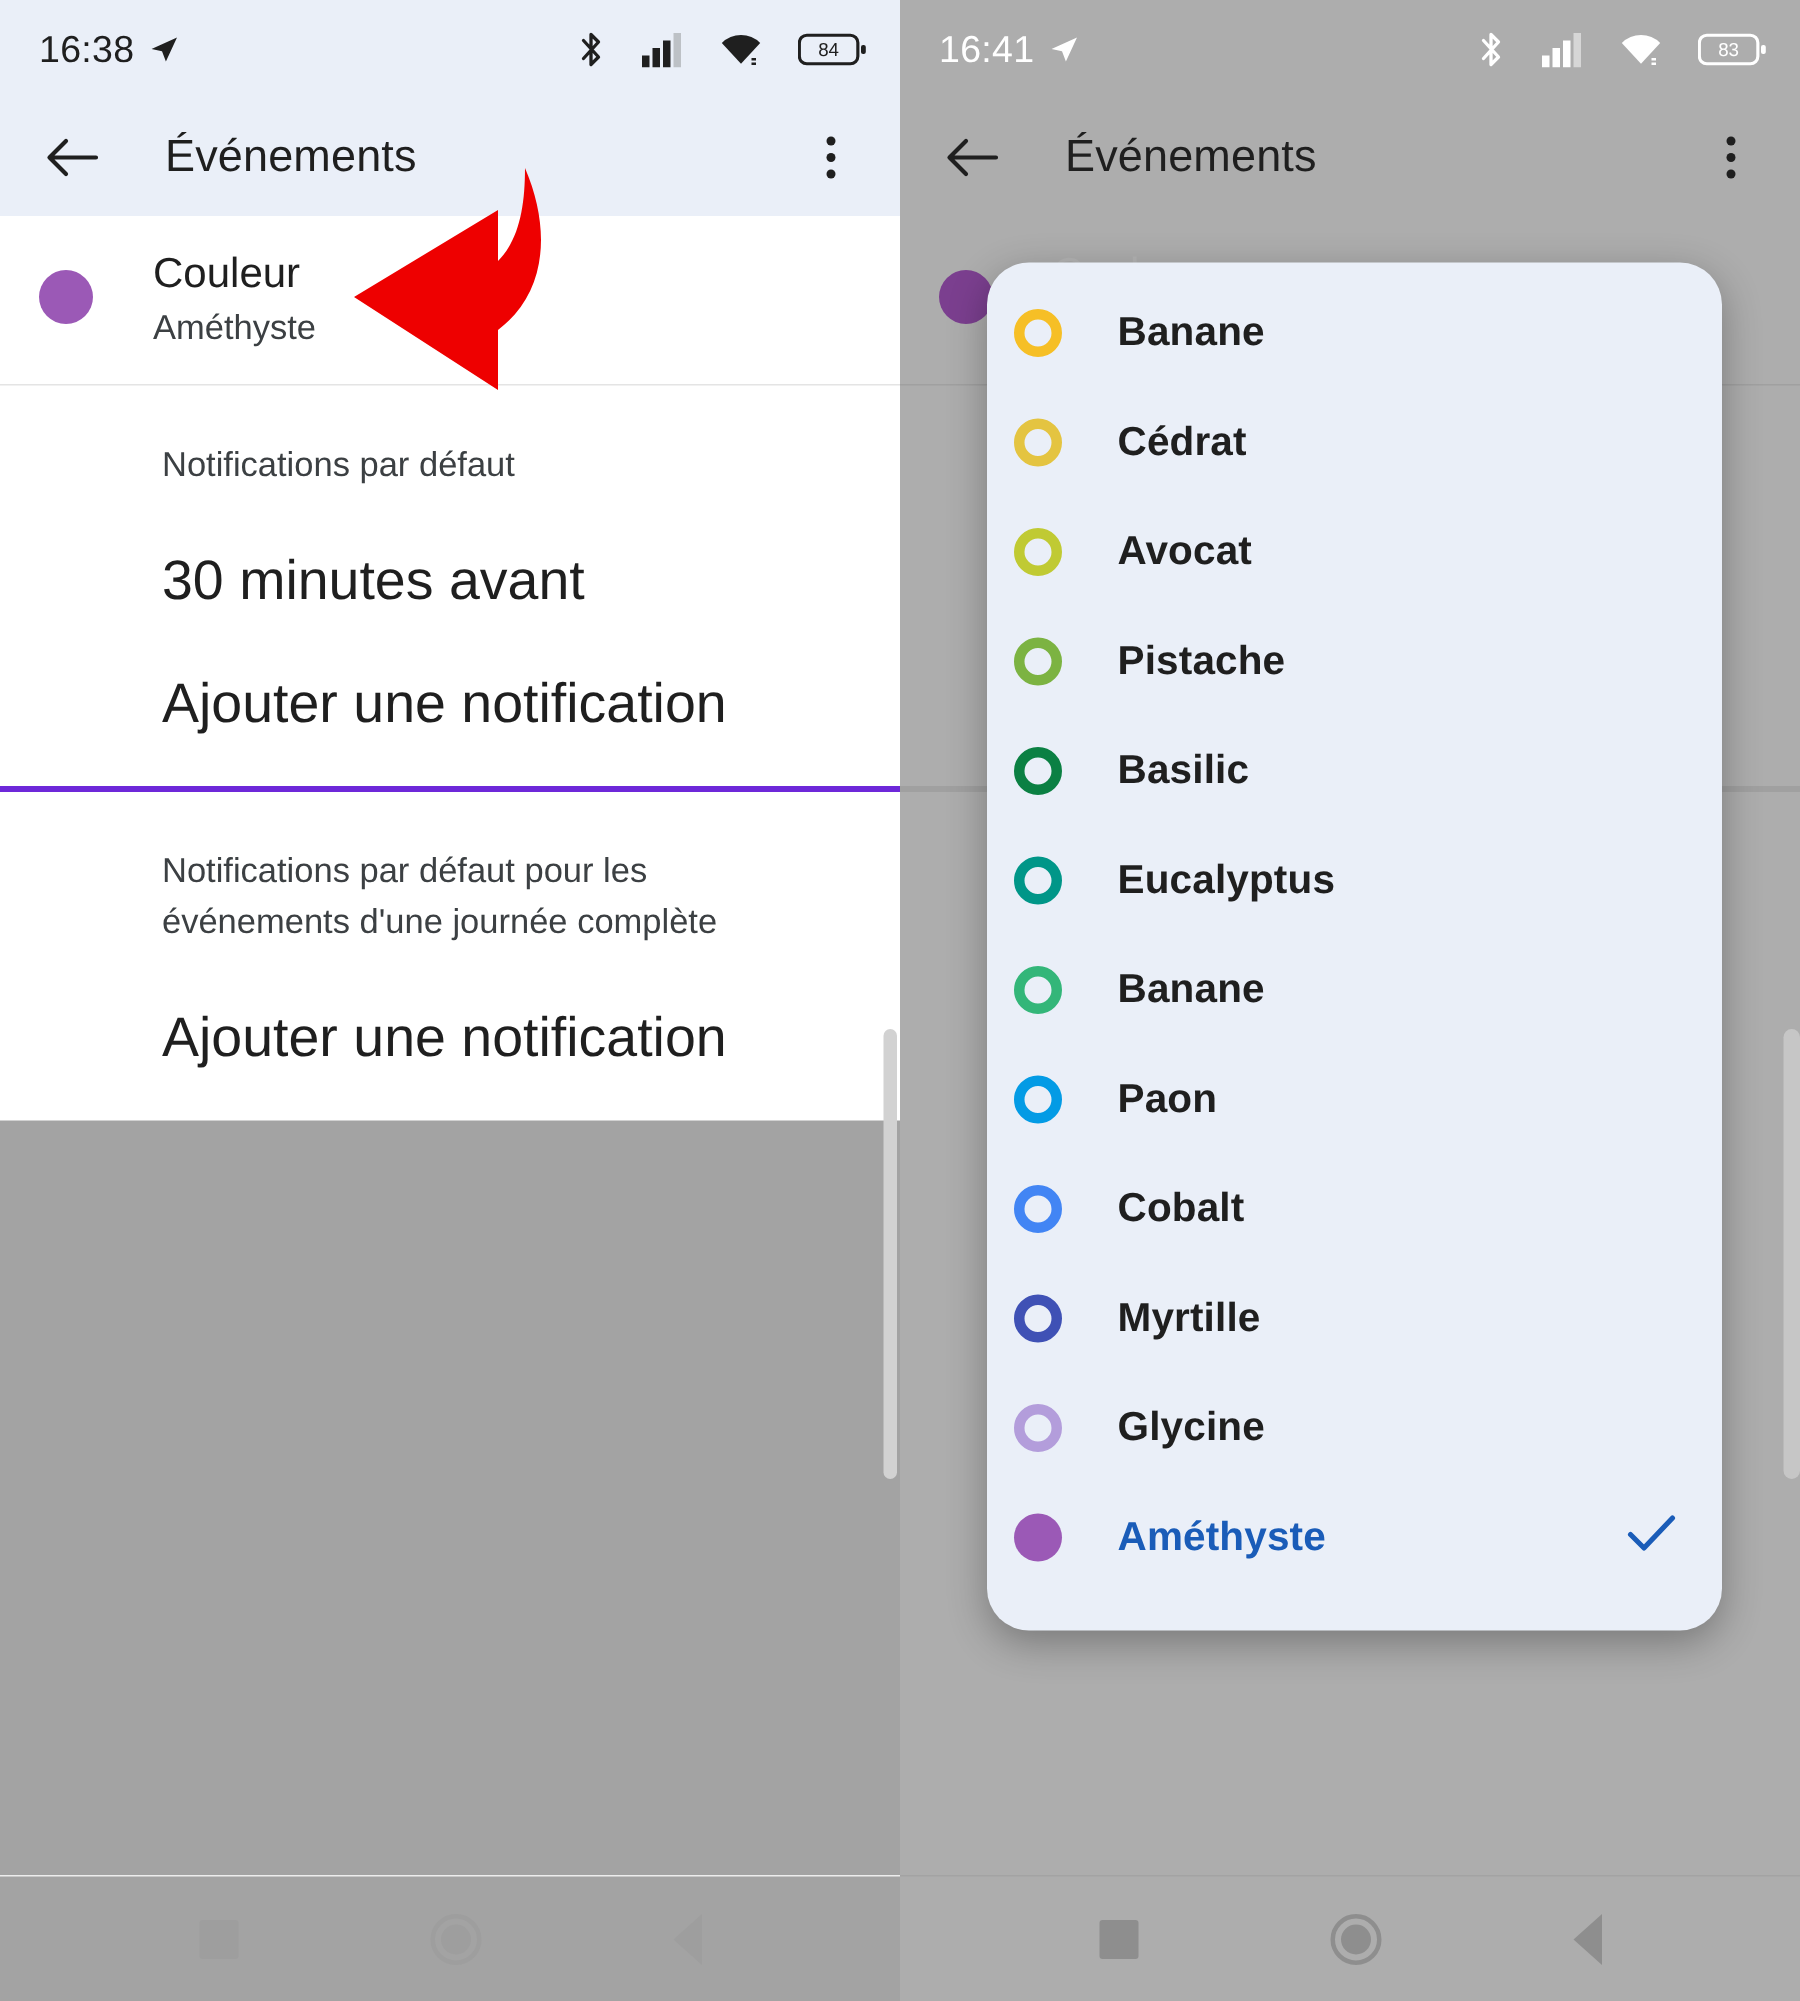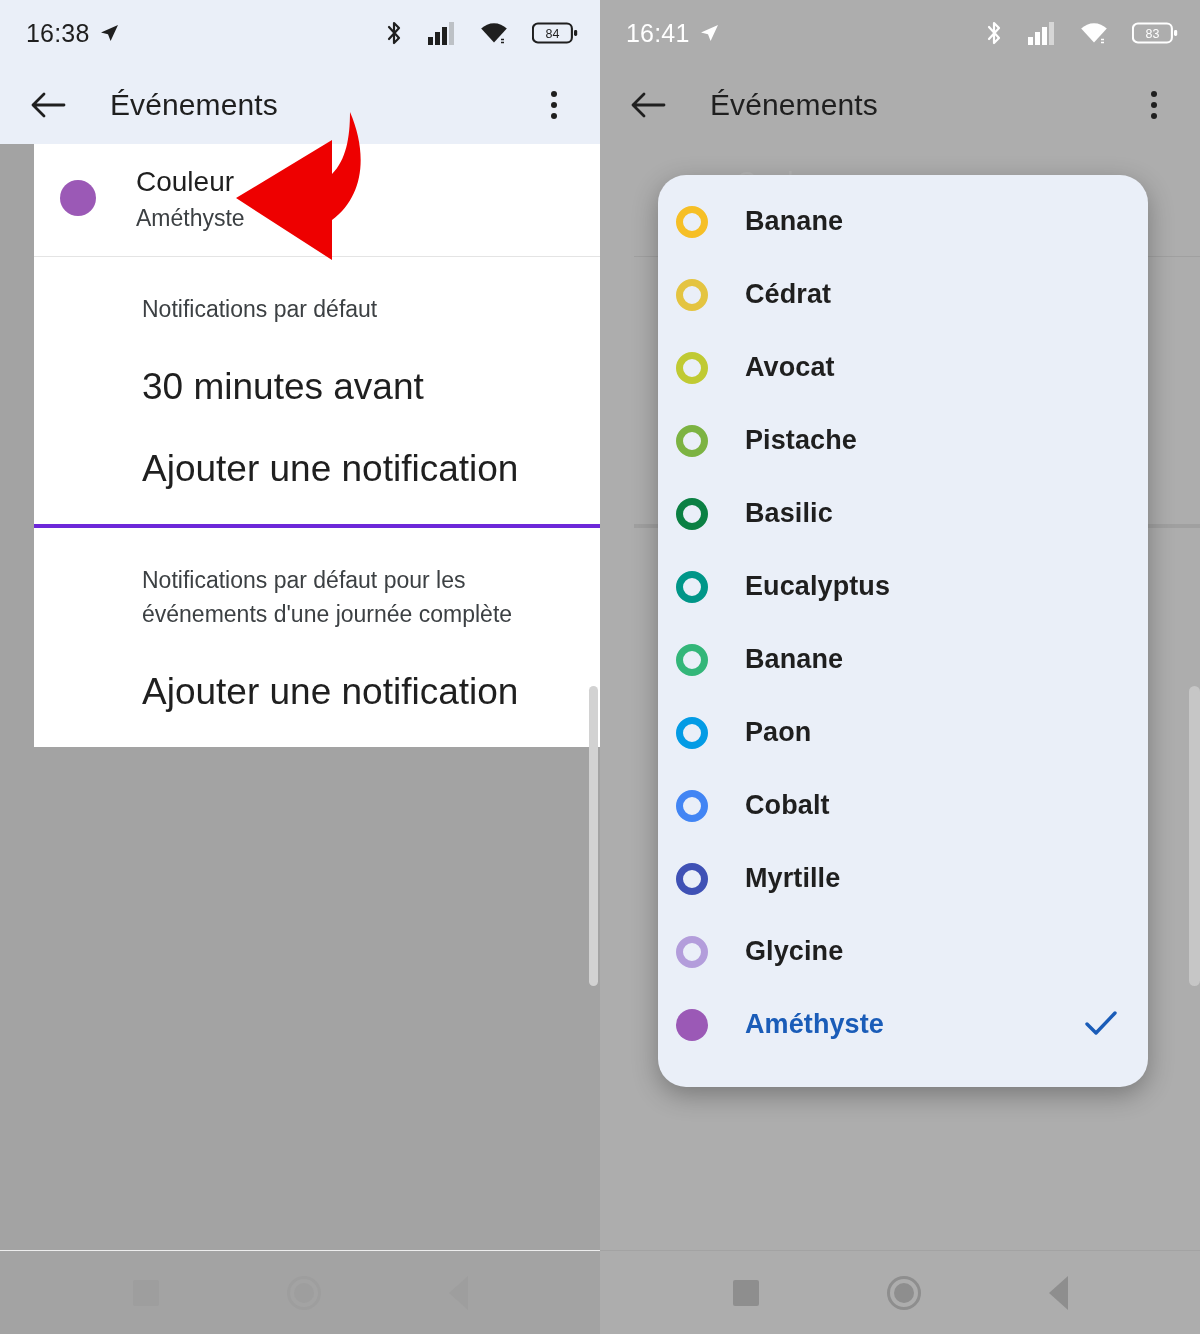--- a/index.html
+++ b/index.html
@@ -22,21 +22,21 @@
 
   
   .appbar{height:78px;display:flex;align-items:center;padding:0 24px 0 26px;box-sizing:border-box;}
   .appbar .title{font-size:30px;color:#1f1f1f;margin-left:40px;letter-spacing:.1px;}
   .backbtn{width:44px;height:44px;display:flex;align-items:center;justify-content:center;}
   .kebab{margin-left:auto;width:44px;height:44px;display:flex;flex-direction:column;align-items:center;justify-content:center;gap:5px;}
   .kebab i{width:6px;height:6px;border-radius:50%;background:#1f1f1f;display:block;}
 
   
   .left .statusbar,.left .appbar{background:#eaeff8;}
-  .content{background:#fff;margin-left:34px;}
+  .content{background:#fff;}
   .row-color{display:flex;align-items:center;padding:26px 0 30px 26px;border-bottom:1px solid #e4e4e4;box-sizing:border-box;height:113px;}
   .swatch-dot{width:36px;height:36px;border-radius:50%;flex:none;}
   .row-color .texts{margin-left:40px;}
   .row-color .t1{font-size:28px;color:#1f1f1f;line-height:1.25;}
   .row-color .t2{font-size:23px;color:#3c4043;margin-top:6px;line-height:1.2;}
 
   .section{padding:36px 0 34px 0;border-bottom:4px solid #6d28d9;}
   .section:last-of-type{border-bottom:none;}
   .sec-head{font-size:23px;color:#3c4043;padding:0 56px 0 108px;line-height:1.45;}
   .sec-item{font-size:37px;color:#1f1f1f;padding:0 26px 0 108px;margin-top:40px;}

